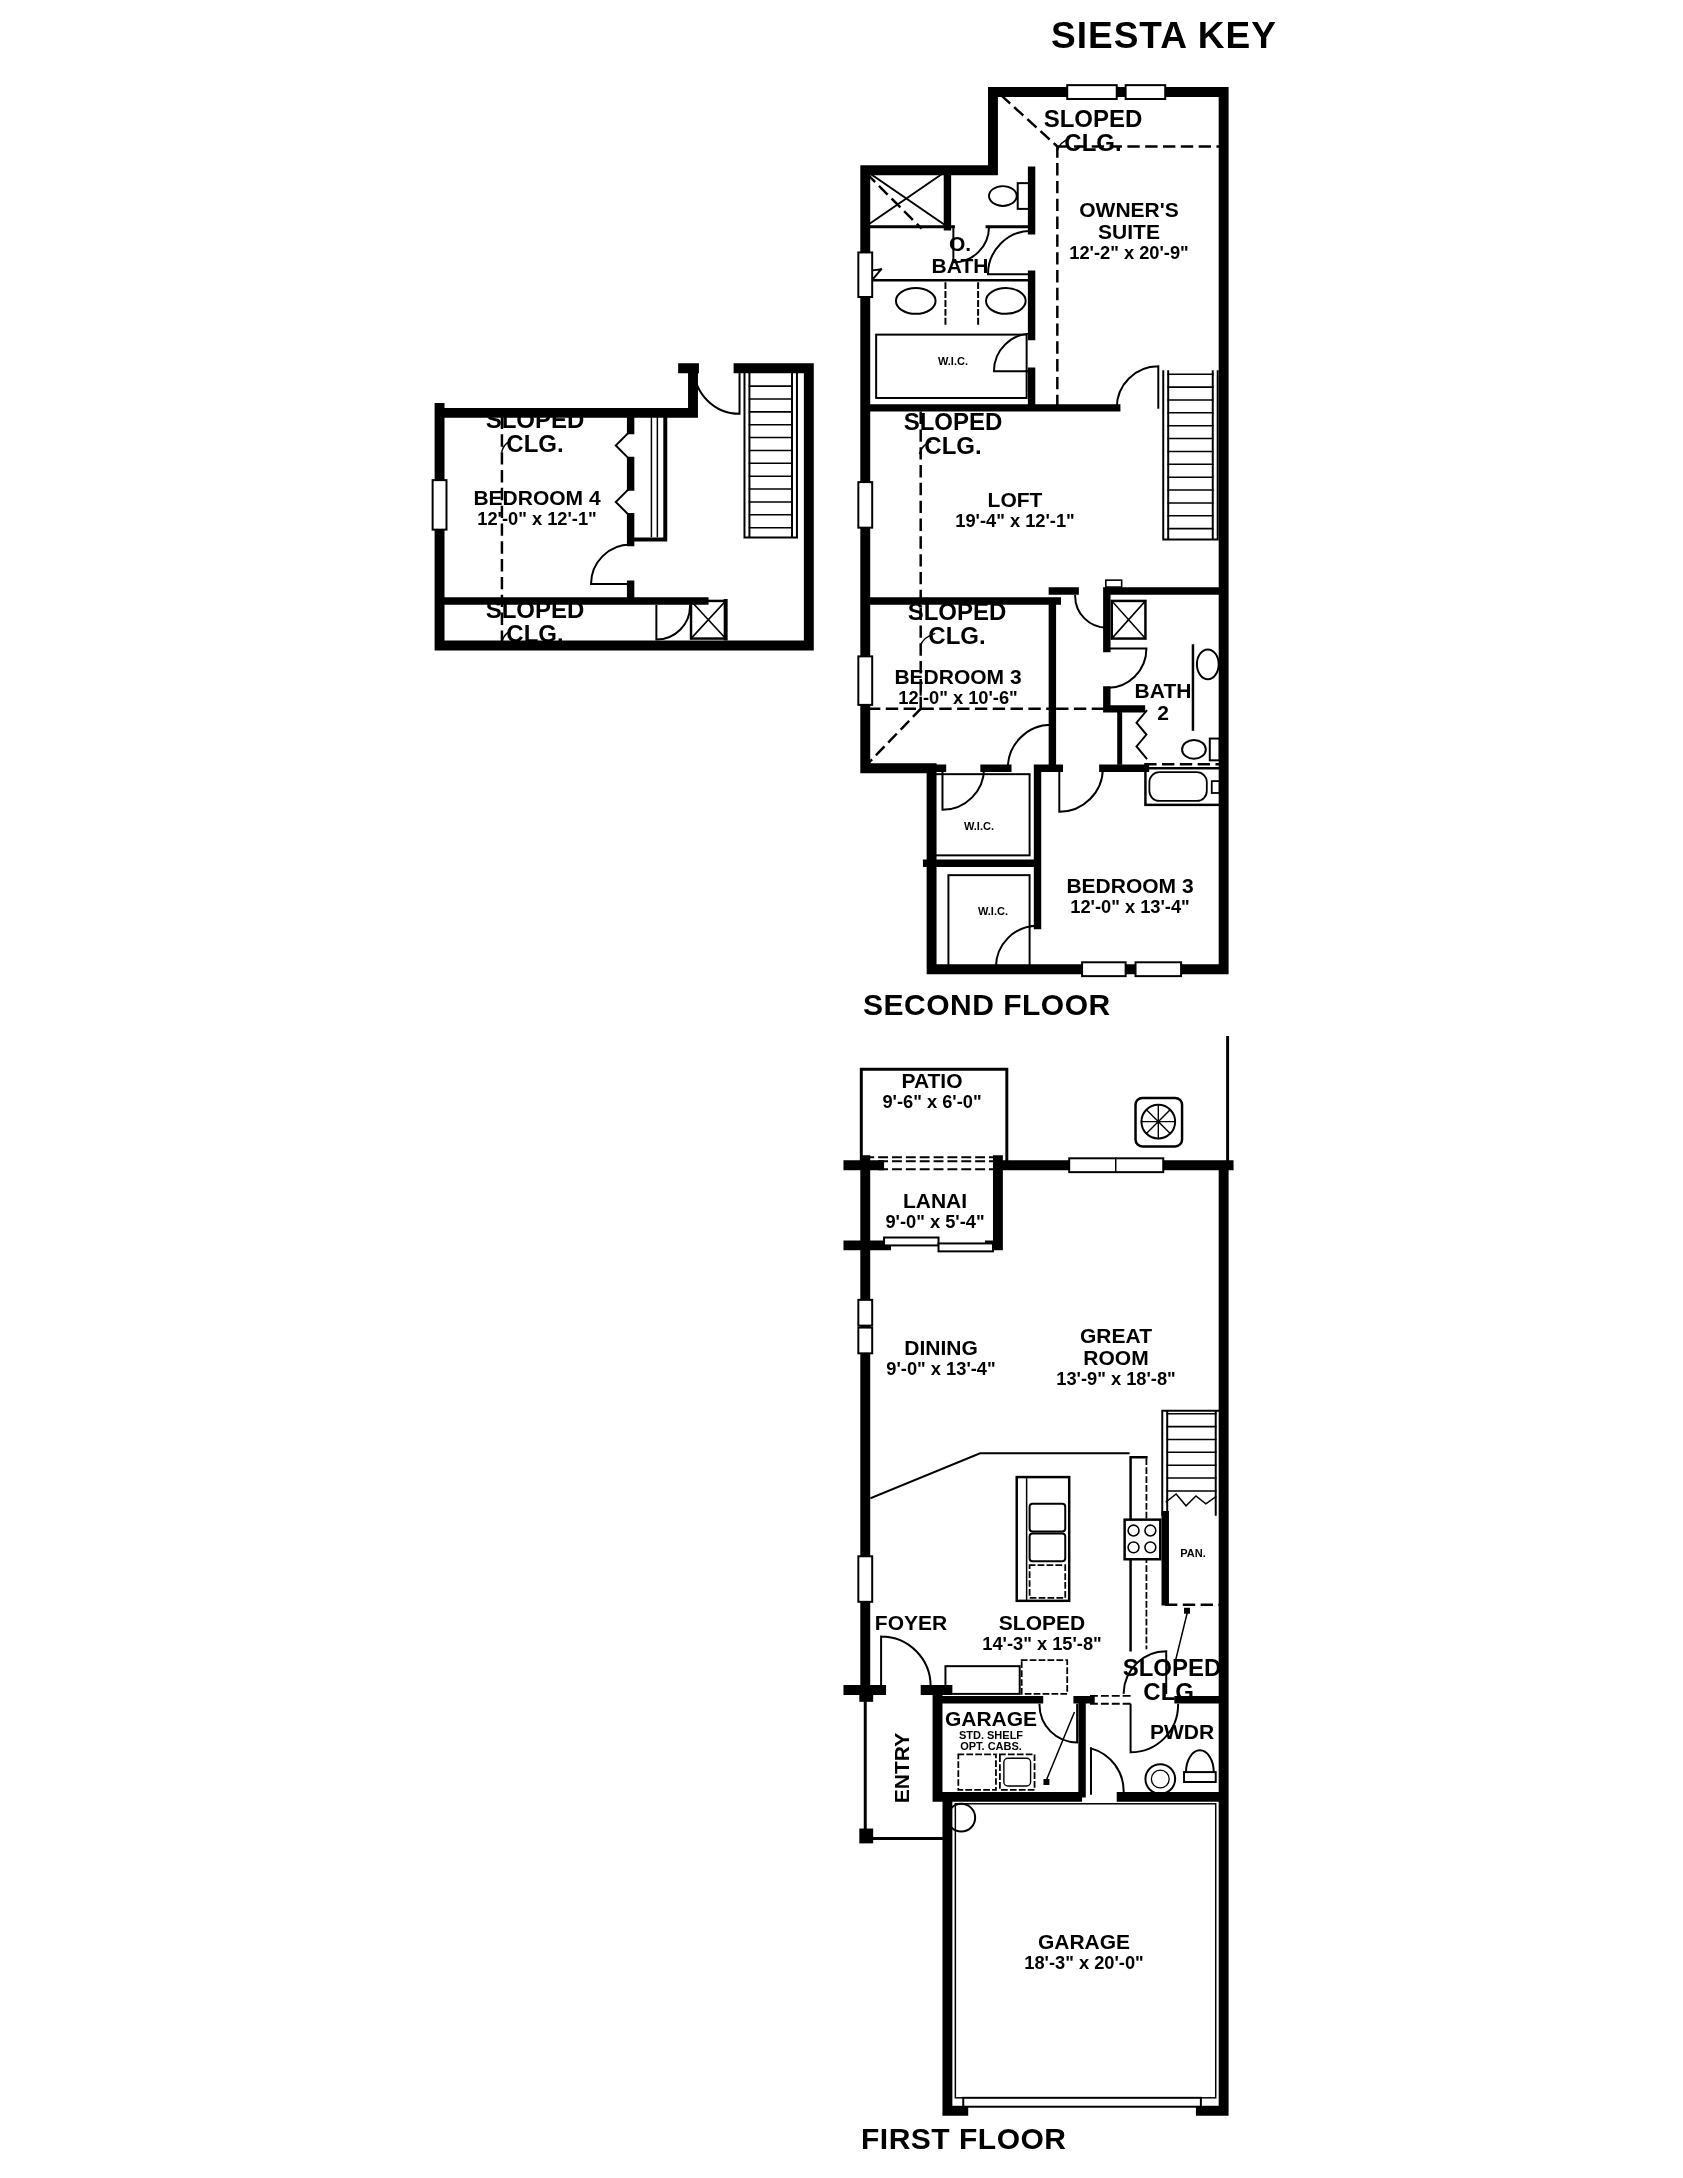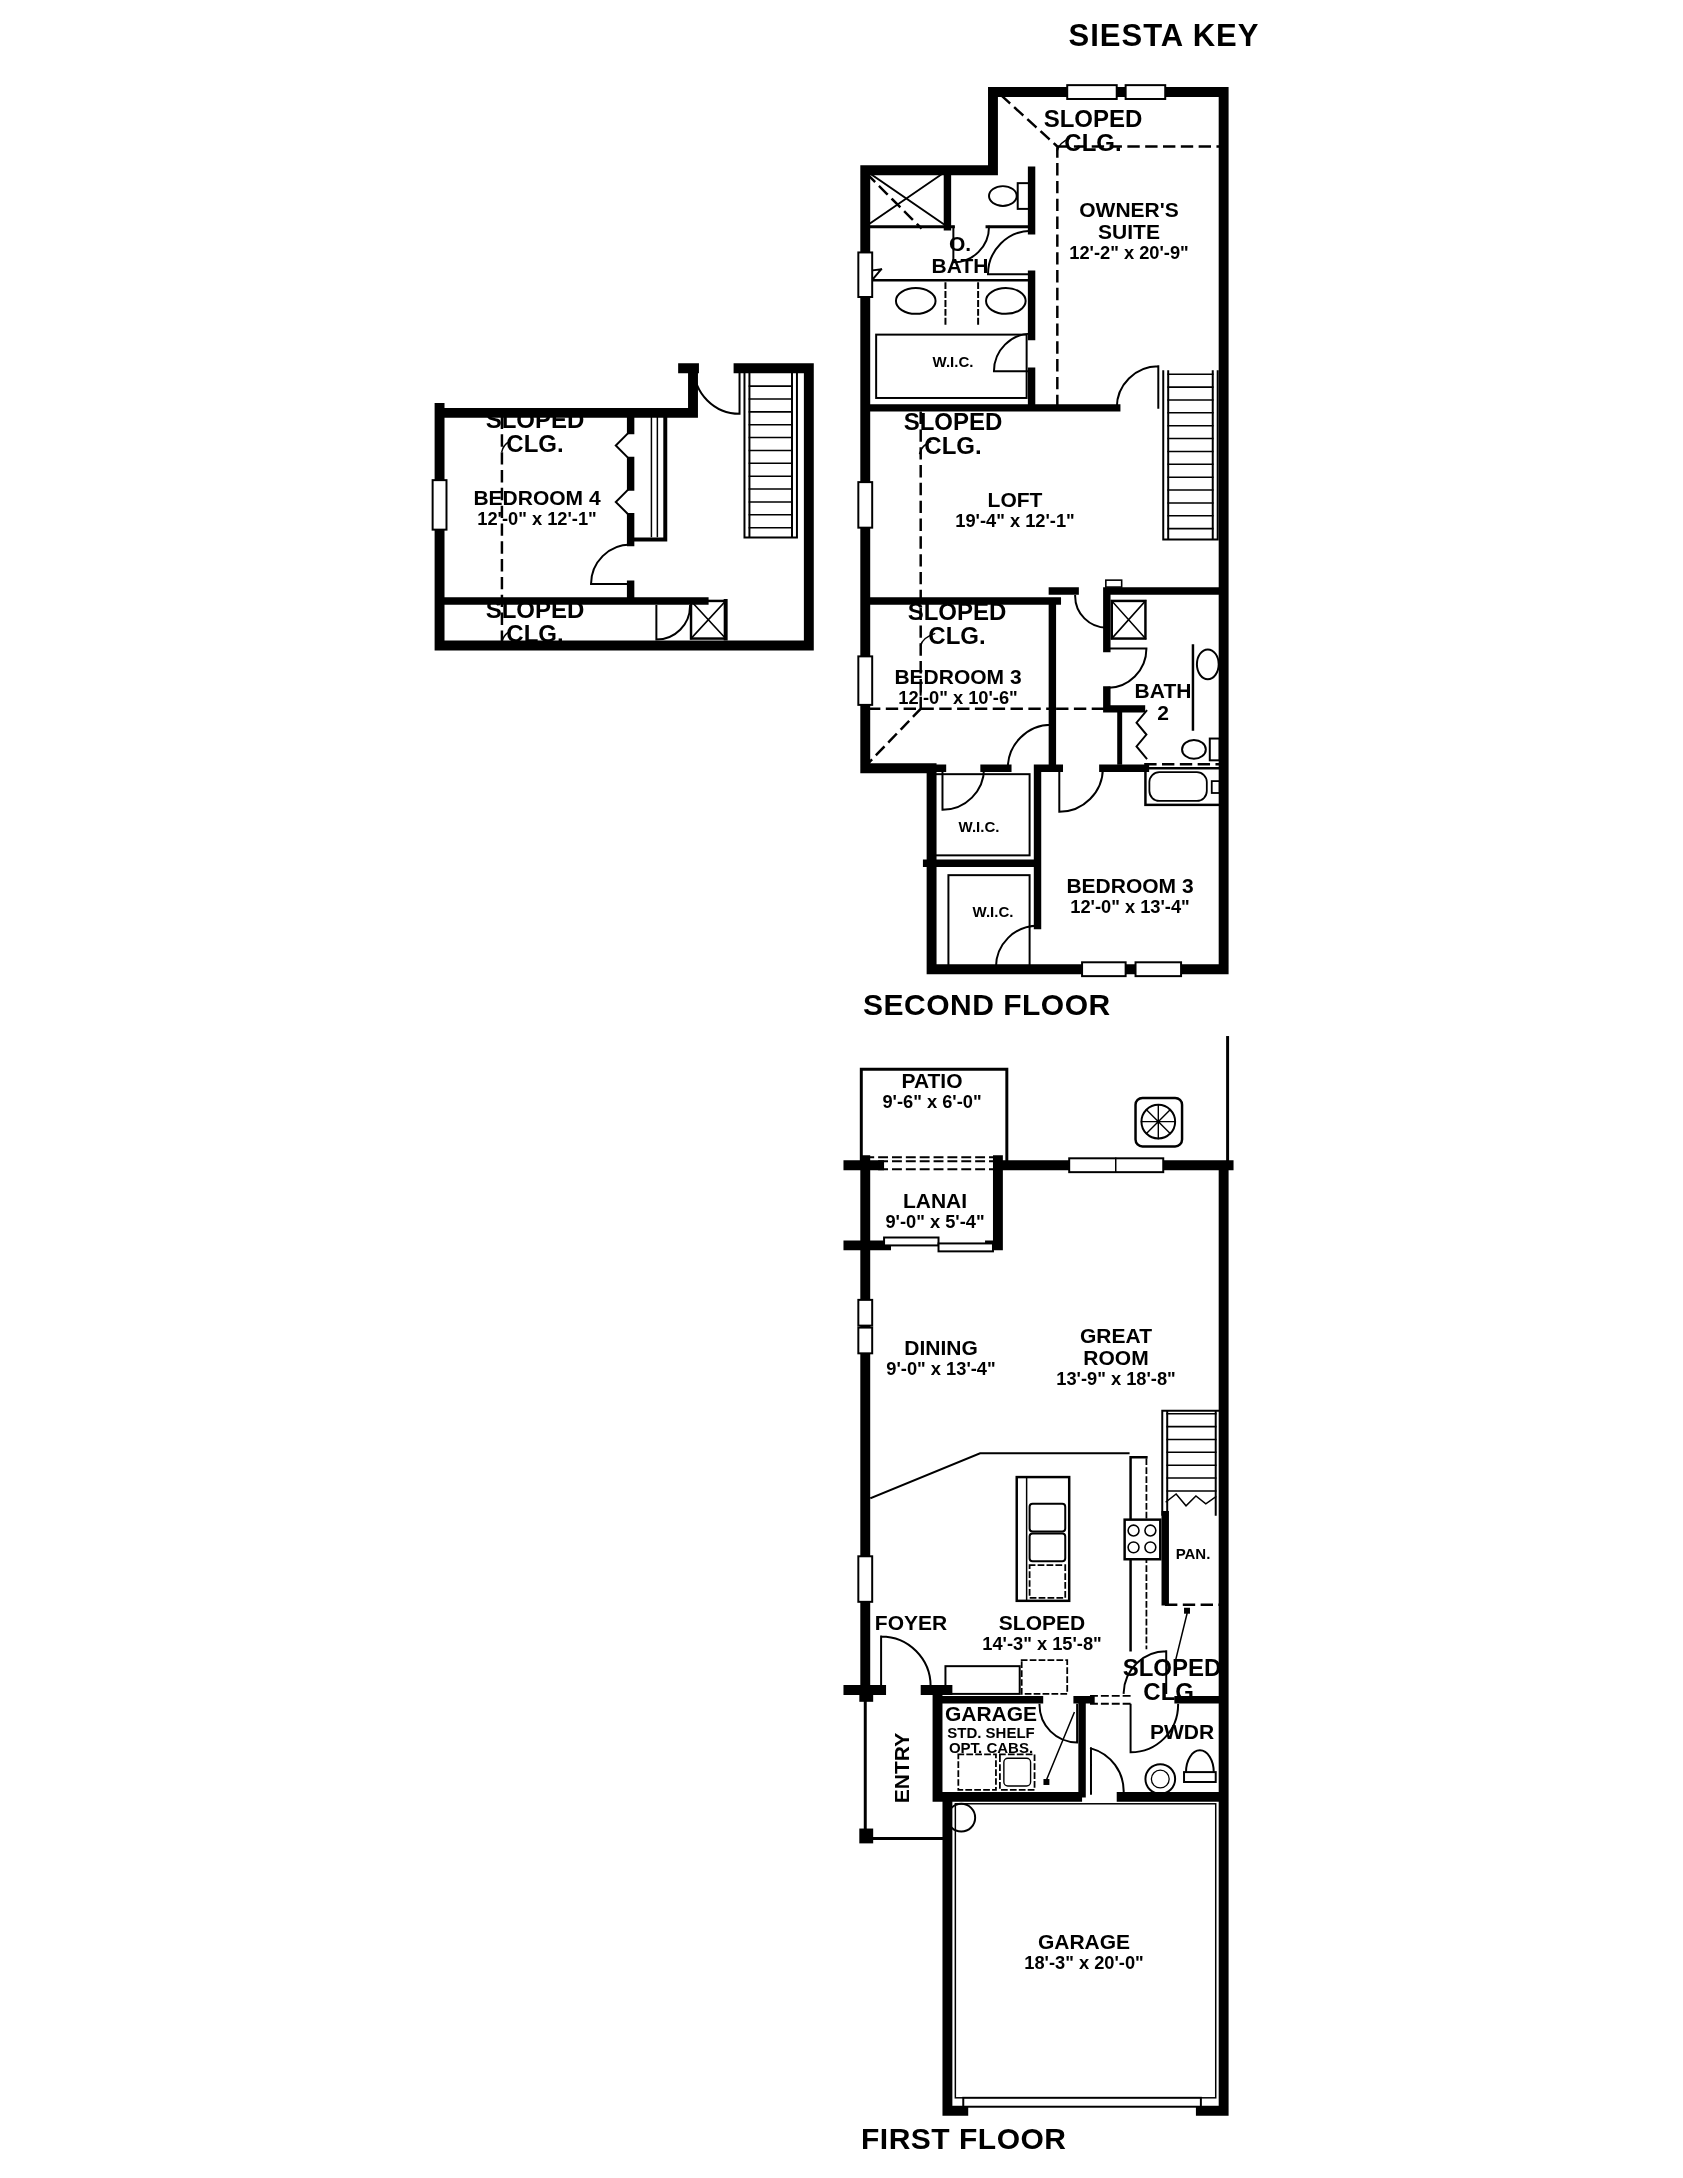--- a/index.html
+++ b/index.html
@@ -8,25 +8,25 @@
     font-family:"Liberation Sans","DejaVu Sans",sans-serif;color:#000;
   }
   #plan-svg{position:absolute;left:0;top:0;}
   .lbl{
     position:absolute;transform:translate(-50%,-50%);
     display:flex;flex-direction:column;align-items:center;justify-content:center;
     text-align:center;font-weight:bold;line-height:1.04;white-space:nowrap;color:#000;
   }
   .lbl.left{transform:translate(0,-50%);align-items:flex-start;text-align:center;}
   .lbl.rot{transform:translate(-50%,-50%) rotate(-90deg);}
-  .t-title{font-size:31px;letter-spacing:1px;}
+  .t-title{font-size:37px;letter-spacing:1px;}
   .t-cap{font-size:30px;letter-spacing:0.5px;}
   .t-room{font-size:21px;}
   .t-dim{font-size:18.3px;}
-  .t-sm{font-size:15px;}
+  .t-sm{font-size:11px;}
   .t-sloped{font-size:24px;line-height:1.0;}
 </style>
 </head>
 <body>
 
 <div id="sheet">
 
   <svg id="plan-svg" width="1683" height="2178" viewBox="0 0 1700 2200" fill="none" stroke="#000" stroke-linecap="square">
 
     <g>

